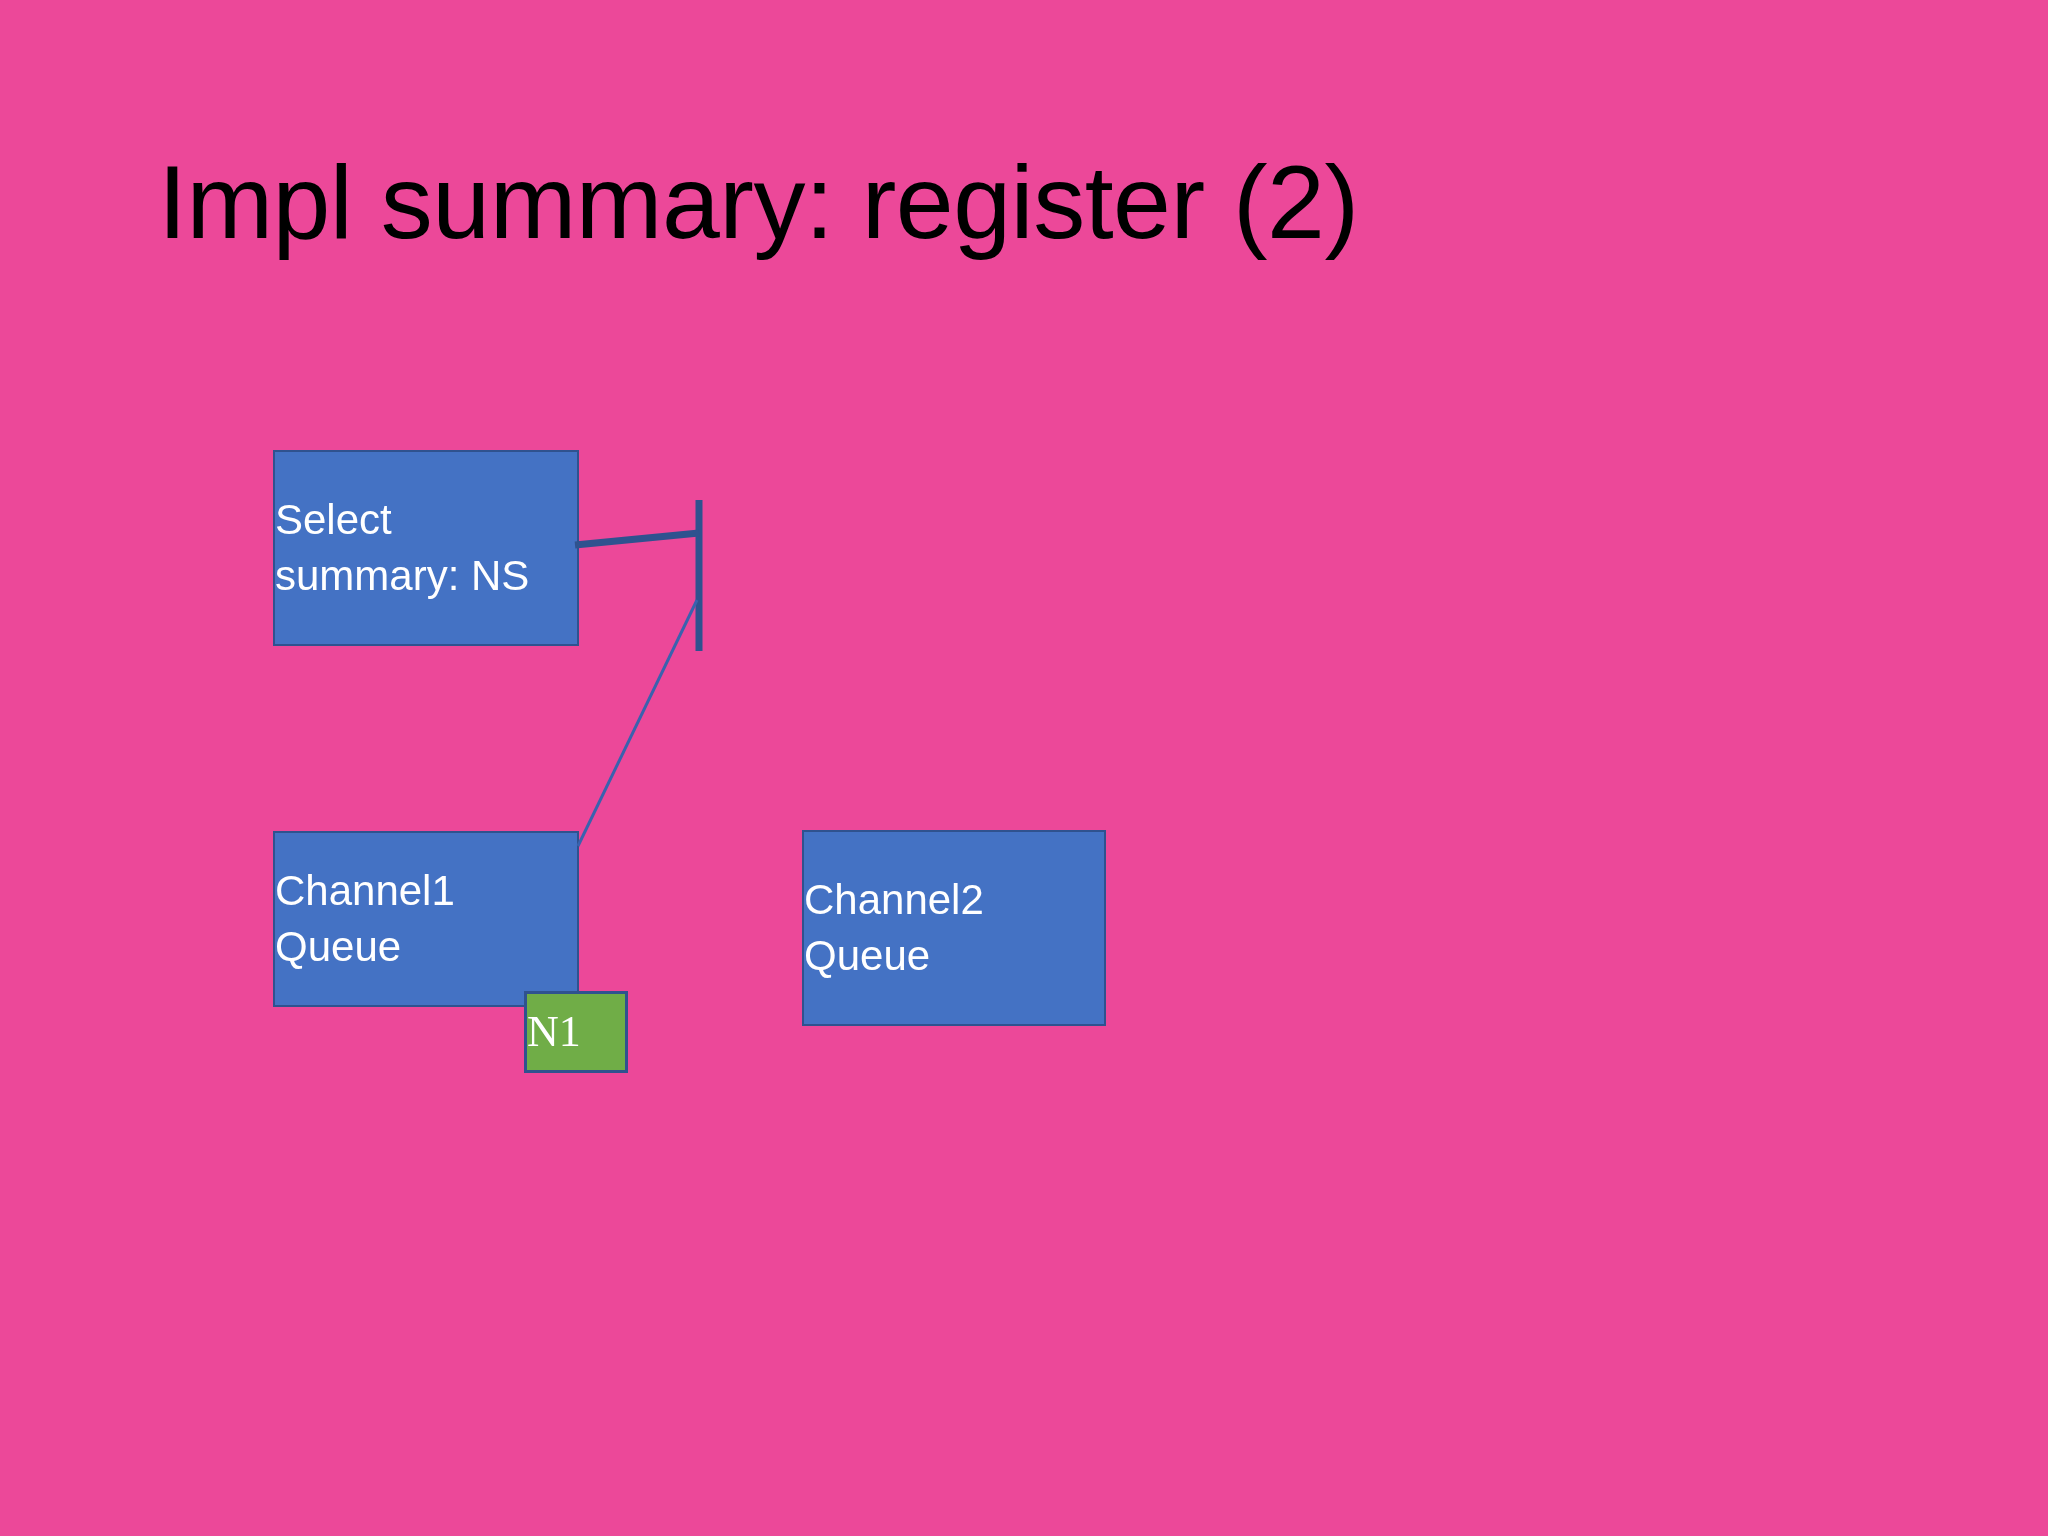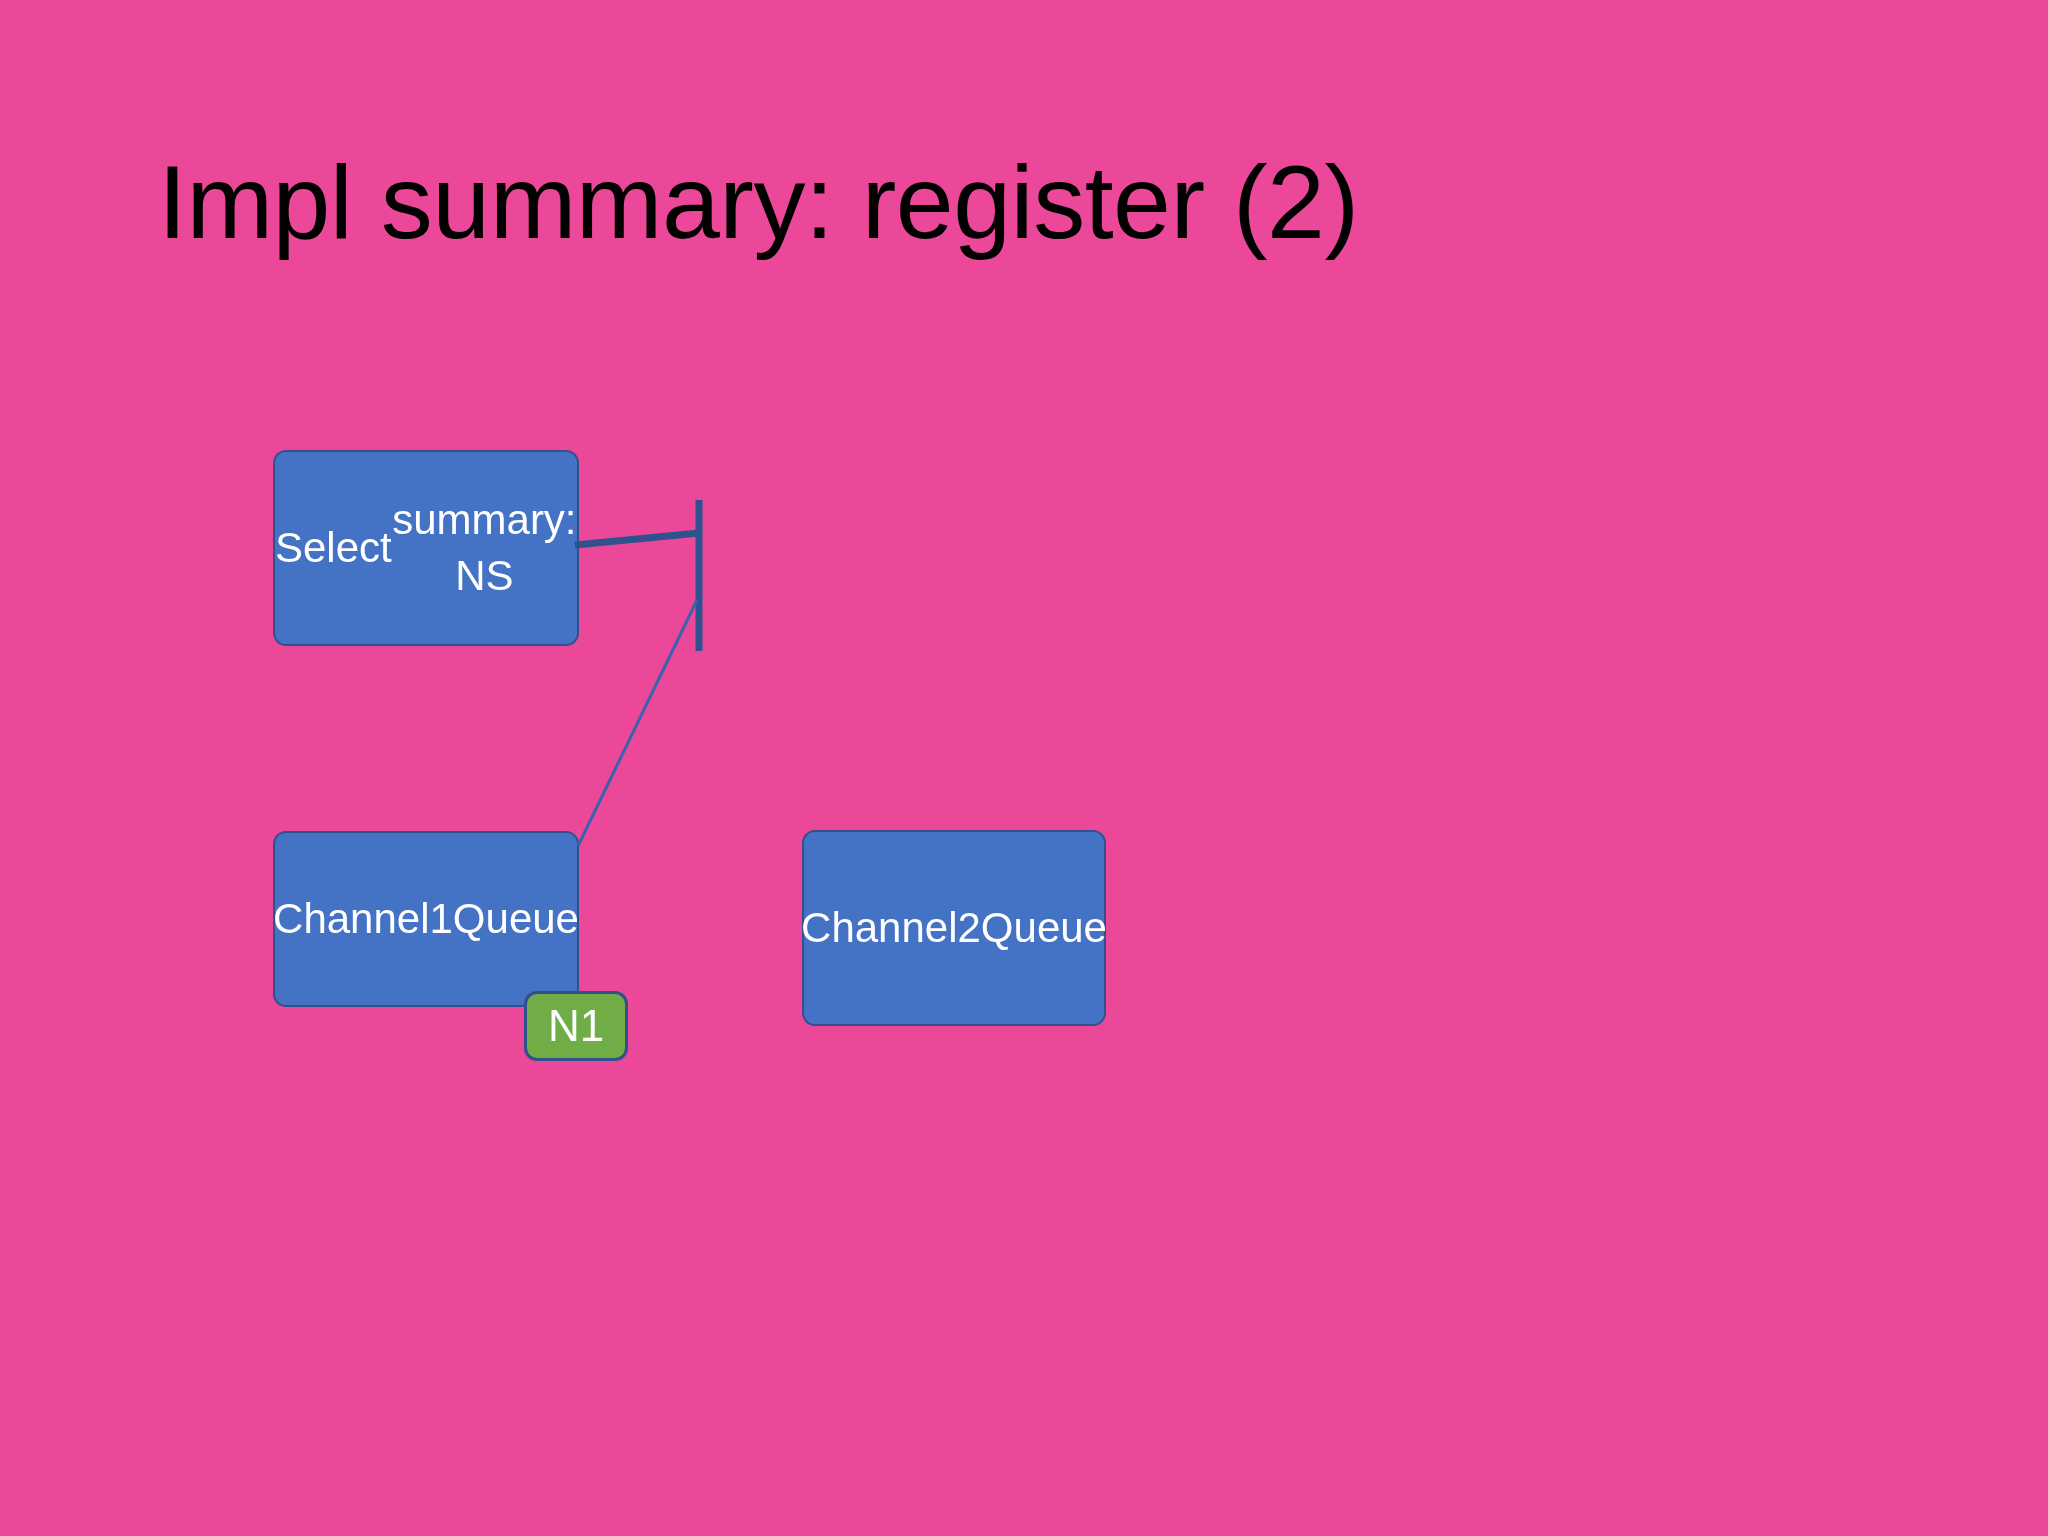--- a/index.html
+++ b/index.html
@@ -33,25 +33,24 @@
     color: #000000;
     letter-spacing: -0.5px;
     white-space: nowrap;
   }
 
   
   .shape {
     position: absolute;
     box-sizing: border-box;
     display: flex;
-    flex-direction: row;
-    align-items: center;
+    flex-direction: column;
+    align-items: flex-start;
     justify-content: center;
     text-align: center;
-    border-radius: 13px;
   }
 
   .blue-box {
     background: #4472C4;
     border: 2px solid #2F528F;
     color: #FFFFFF;
     font-size: 42px;
     line-height: 1.33;
     font-weight: 400;
   }
@@ -89,23 +88,24 @@
     top: 830px;
     width: 304px;
     height: 196px;
     z-index: 2;
   }
 
   #box-n1 {
     left: 524px;
     top: 991px;
     width: 104px;
-    height: 70px;
+    height: 82px;
     z-index: 4;
     font-size: 44px;
+    font-family: Liberation Serif, serif;
   }
 
   
   #connectors {
     position: absolute;
     left: 0;
     top: 0;
     width: 2048px;
     height: 1536px;
     z-index: 3;

